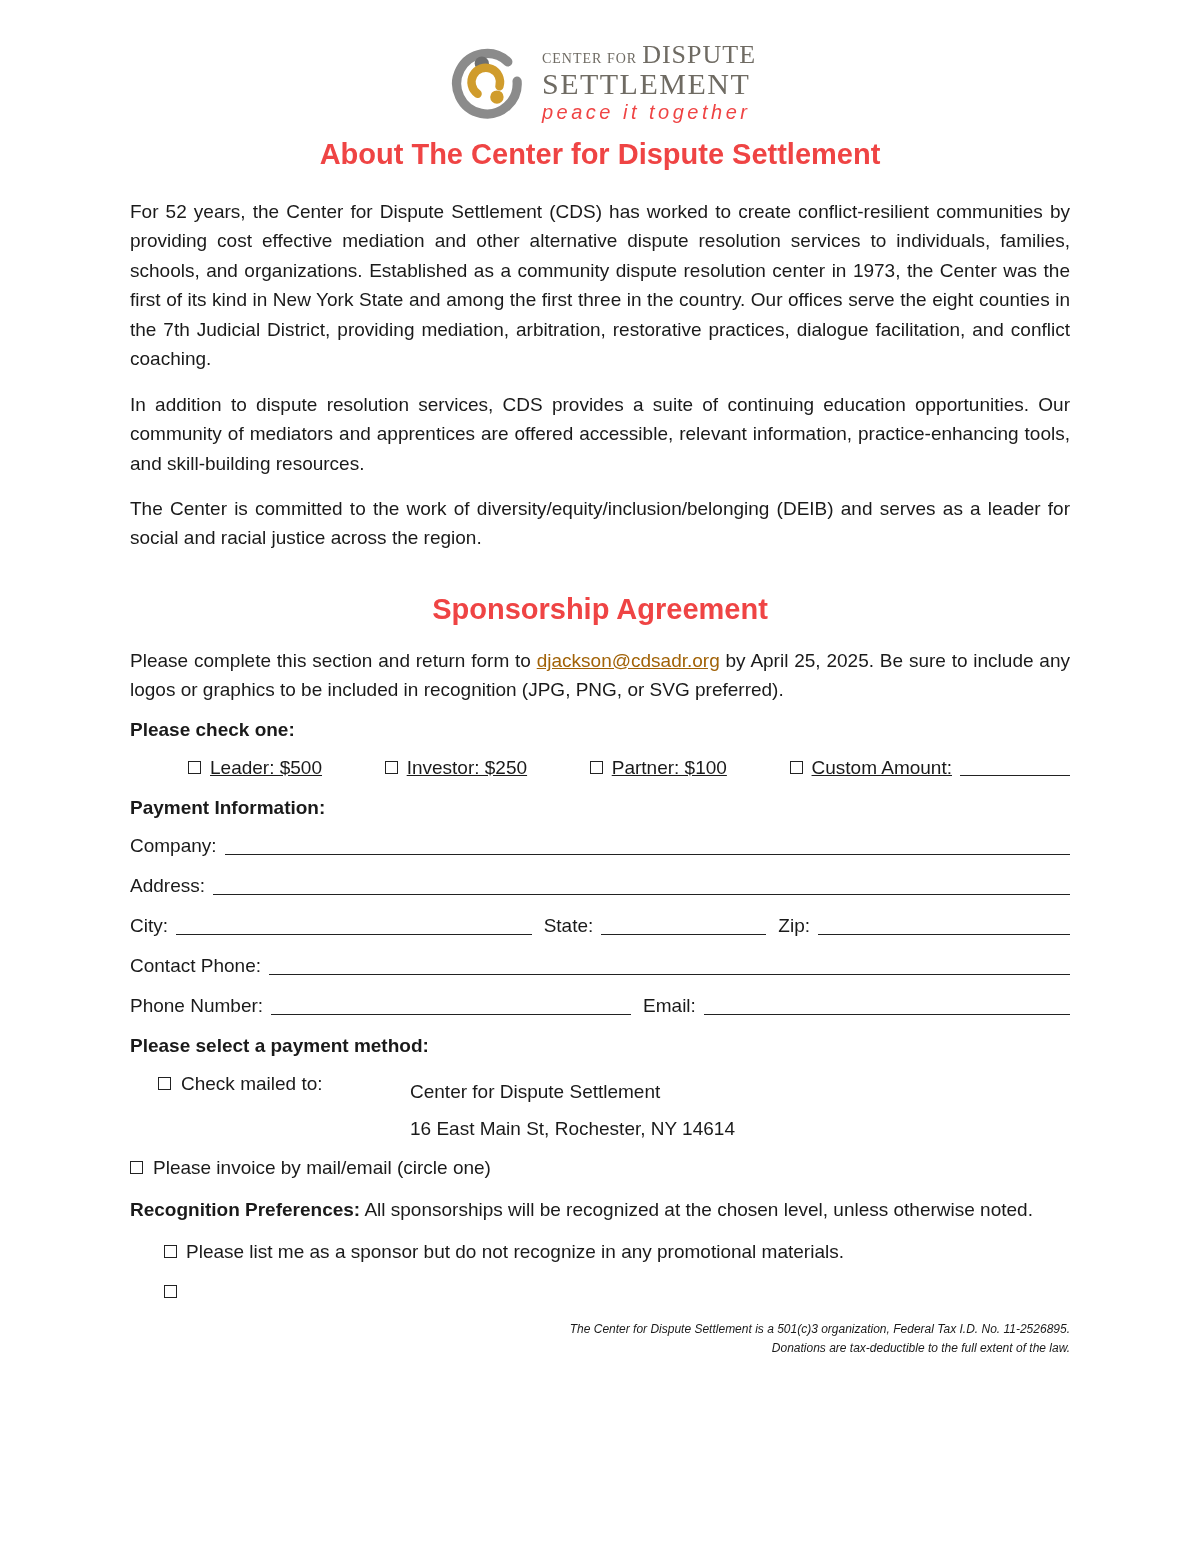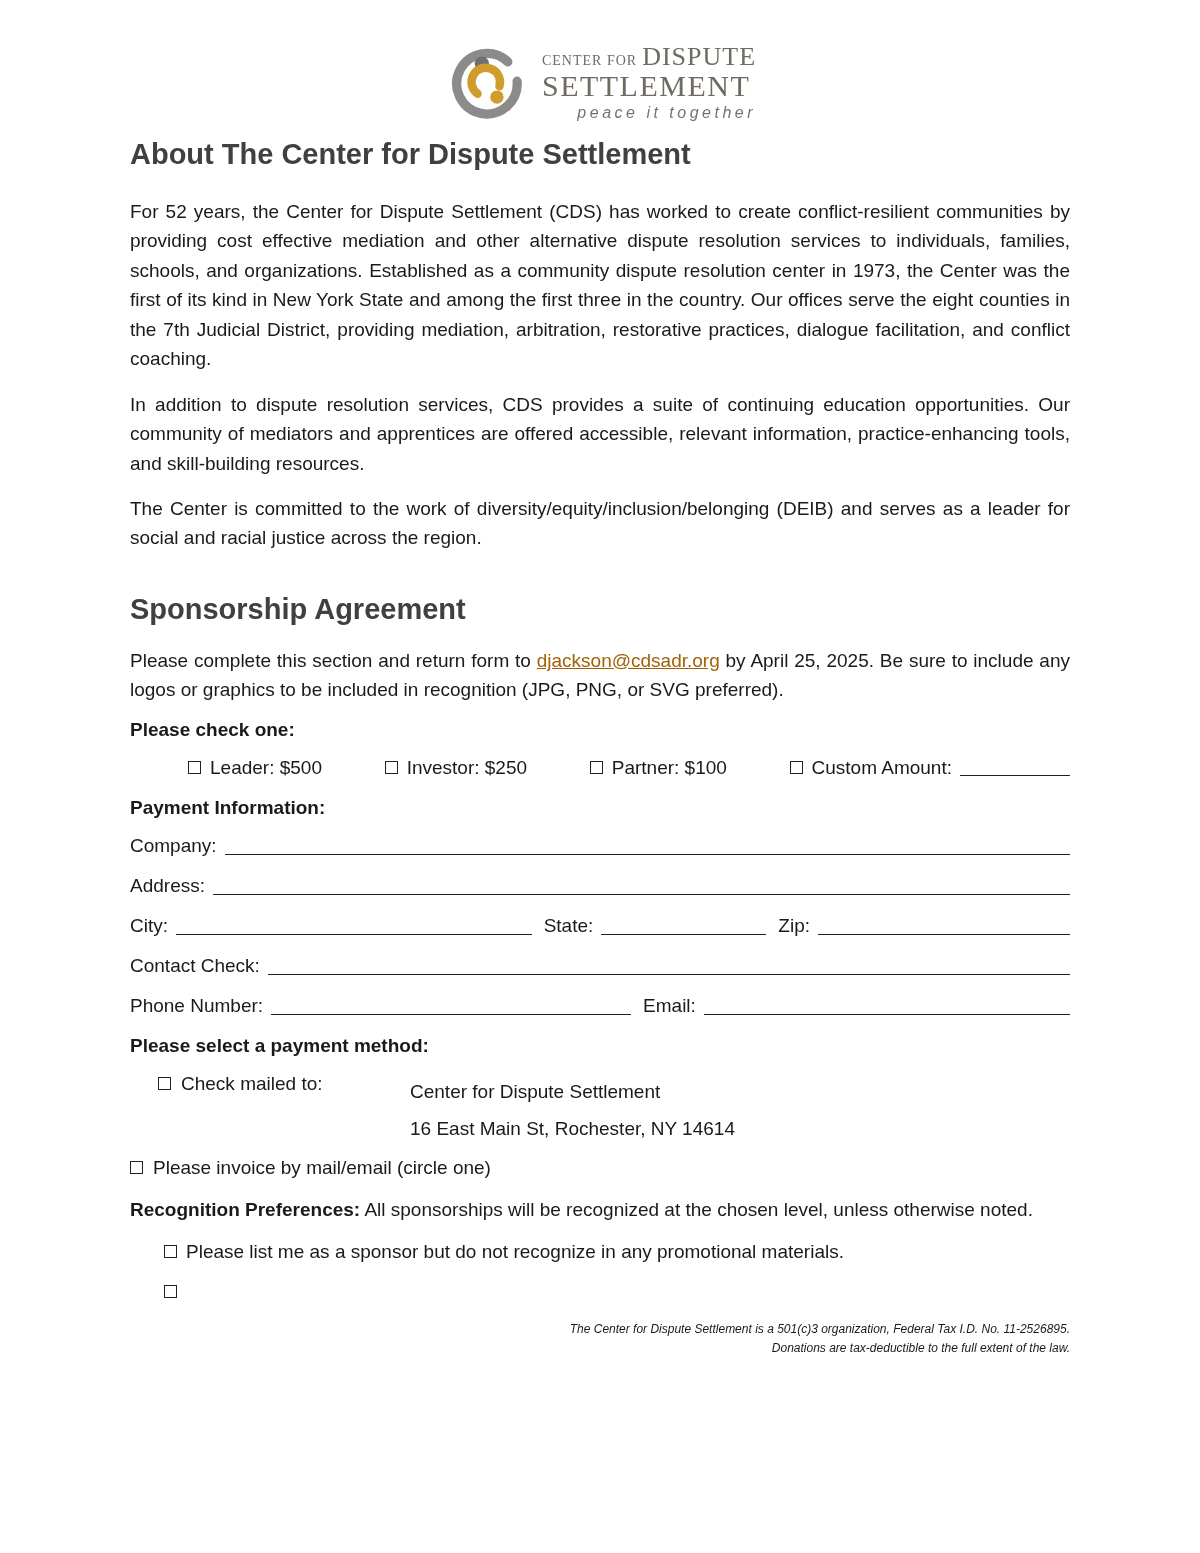--- a/index.html
+++ b/index.html
@@ -11,38 +11,38 @@
   }
 
   
   .logo-block { display: flex; justify-content: center; align-items: center; gap: 14px; margin-bottom: 6px; }
   .logo-mark svg { display: block; }
   .logo-text { font-family: "Liberation Serif", serif; color: #6f6b63; line-height: 1.05; }
   .logo-line1 { letter-spacing: 1px; }
   .logo-small { font-size: 14px; text-transform: uppercase; letter-spacing: 1px; }
   .logo-large { font-size: 26px; text-transform: uppercase; letter-spacing: 1px; }
   .logo-line2 { font-size: 30px; text-transform: uppercase; letter-spacing: 1.5px; }
-  .logo-tagline { font-family: "Liberation Sans", sans-serif; font-style: italic; color: #737373; font-size: 16px; letter-spacing: 3.5px; margin-top: 3px; text-align: right; }
+  .logo-tagline { font-family: "Liberation Sans", sans-serif; font-style: italic; color: #ef4444; font-size: 20px; letter-spacing: 3.5px; margin-top: 3px; }
 
   
-  h1 { font-size: 29px; font-weight: bold; text-align: left; margin: 14px 0 26px 0; color: #404040; }
+  h1 { font-size: 29px; font-weight: bold; text-align: center; margin: 14px 0 26px 0; color: #ef4444; }
   h1.sp { margin-top: 40px; margin-bottom: 20px; }
   p.body-text { font-size: 19px; line-height: 1.55; text-align: justify; margin: 0 0 16px 0; }
   p.intro { margin-bottom: 14px; }
   .bold-label { font-size: 19px; font-weight: bold; margin: 0 0 16px 0; }
   a.link { color: #a16207; text-decoration: underline; cursor: pointer; }
 
   
   .cb {
     display: inline-block; width: 13px; height: 13px; border: 1.5px solid #222;
     background: #fff; margin-right: 9px; flex: 0 0 auto; vertical-align: -1px;
   }
 
   
-  .options-row { display: flex; justify-content: space-between; padding-left: 58px; margin: 0 0 18px 0; font-size: 19px; }
+  .options-row { display: flex; justify-content: space-between; padding-left: 58px; margin: 0 0 18px 0; font-size: 19px; text-decoration: underline; }
   .option { display: flex; align-items: center; white-space: nowrap; }
   .custom-line { display: inline-block; width: 110px; border-bottom: 1.4px solid #222; height: 16px; margin-left: 8px; }
 
   
   .field-row { display: flex; align-items: flex-end; font-size: 19px; margin-bottom: 18px; }
   .flabel { white-space: nowrap; padding-right: 8px; }
   .flabel.mid { padding-left: 12px; }
   .line { border-bottom: 1.4px solid #222; height: 16px; flex: 1 1 auto; margin-bottom: 2px; }
   .line.fixed-state { flex: 0 0 165px; }
   .line.fixed-zip { flex: 0 0 252px; }
@@ -128,21 +128,21 @@
   </div>
   <div class="field-row">
     <span class="flabel">City:</span>
     <span class="line"></span>
     <span class="flabel mid">State:</span>
     <span class="line fixed-state"></span>
     <span class="flabel mid">Zip:</span>
     <span class="line fixed-zip"></span>
   </div>
   <div class="field-row">
-    <span class="flabel">Contact Check:</span>
+    <span class="flabel">Contact Phone:</span>
     <span class="line"></span>
   </div>
   <div class="field-row">
     <span class="flabel">Phone Number:</span>
     <span class="line fixed-phone"></span>
     <span class="flabel mid">Email:</span>
     <span class="line"></span>
   </div>
 
   <div class="bold-label">Please select a payment method:</div>

